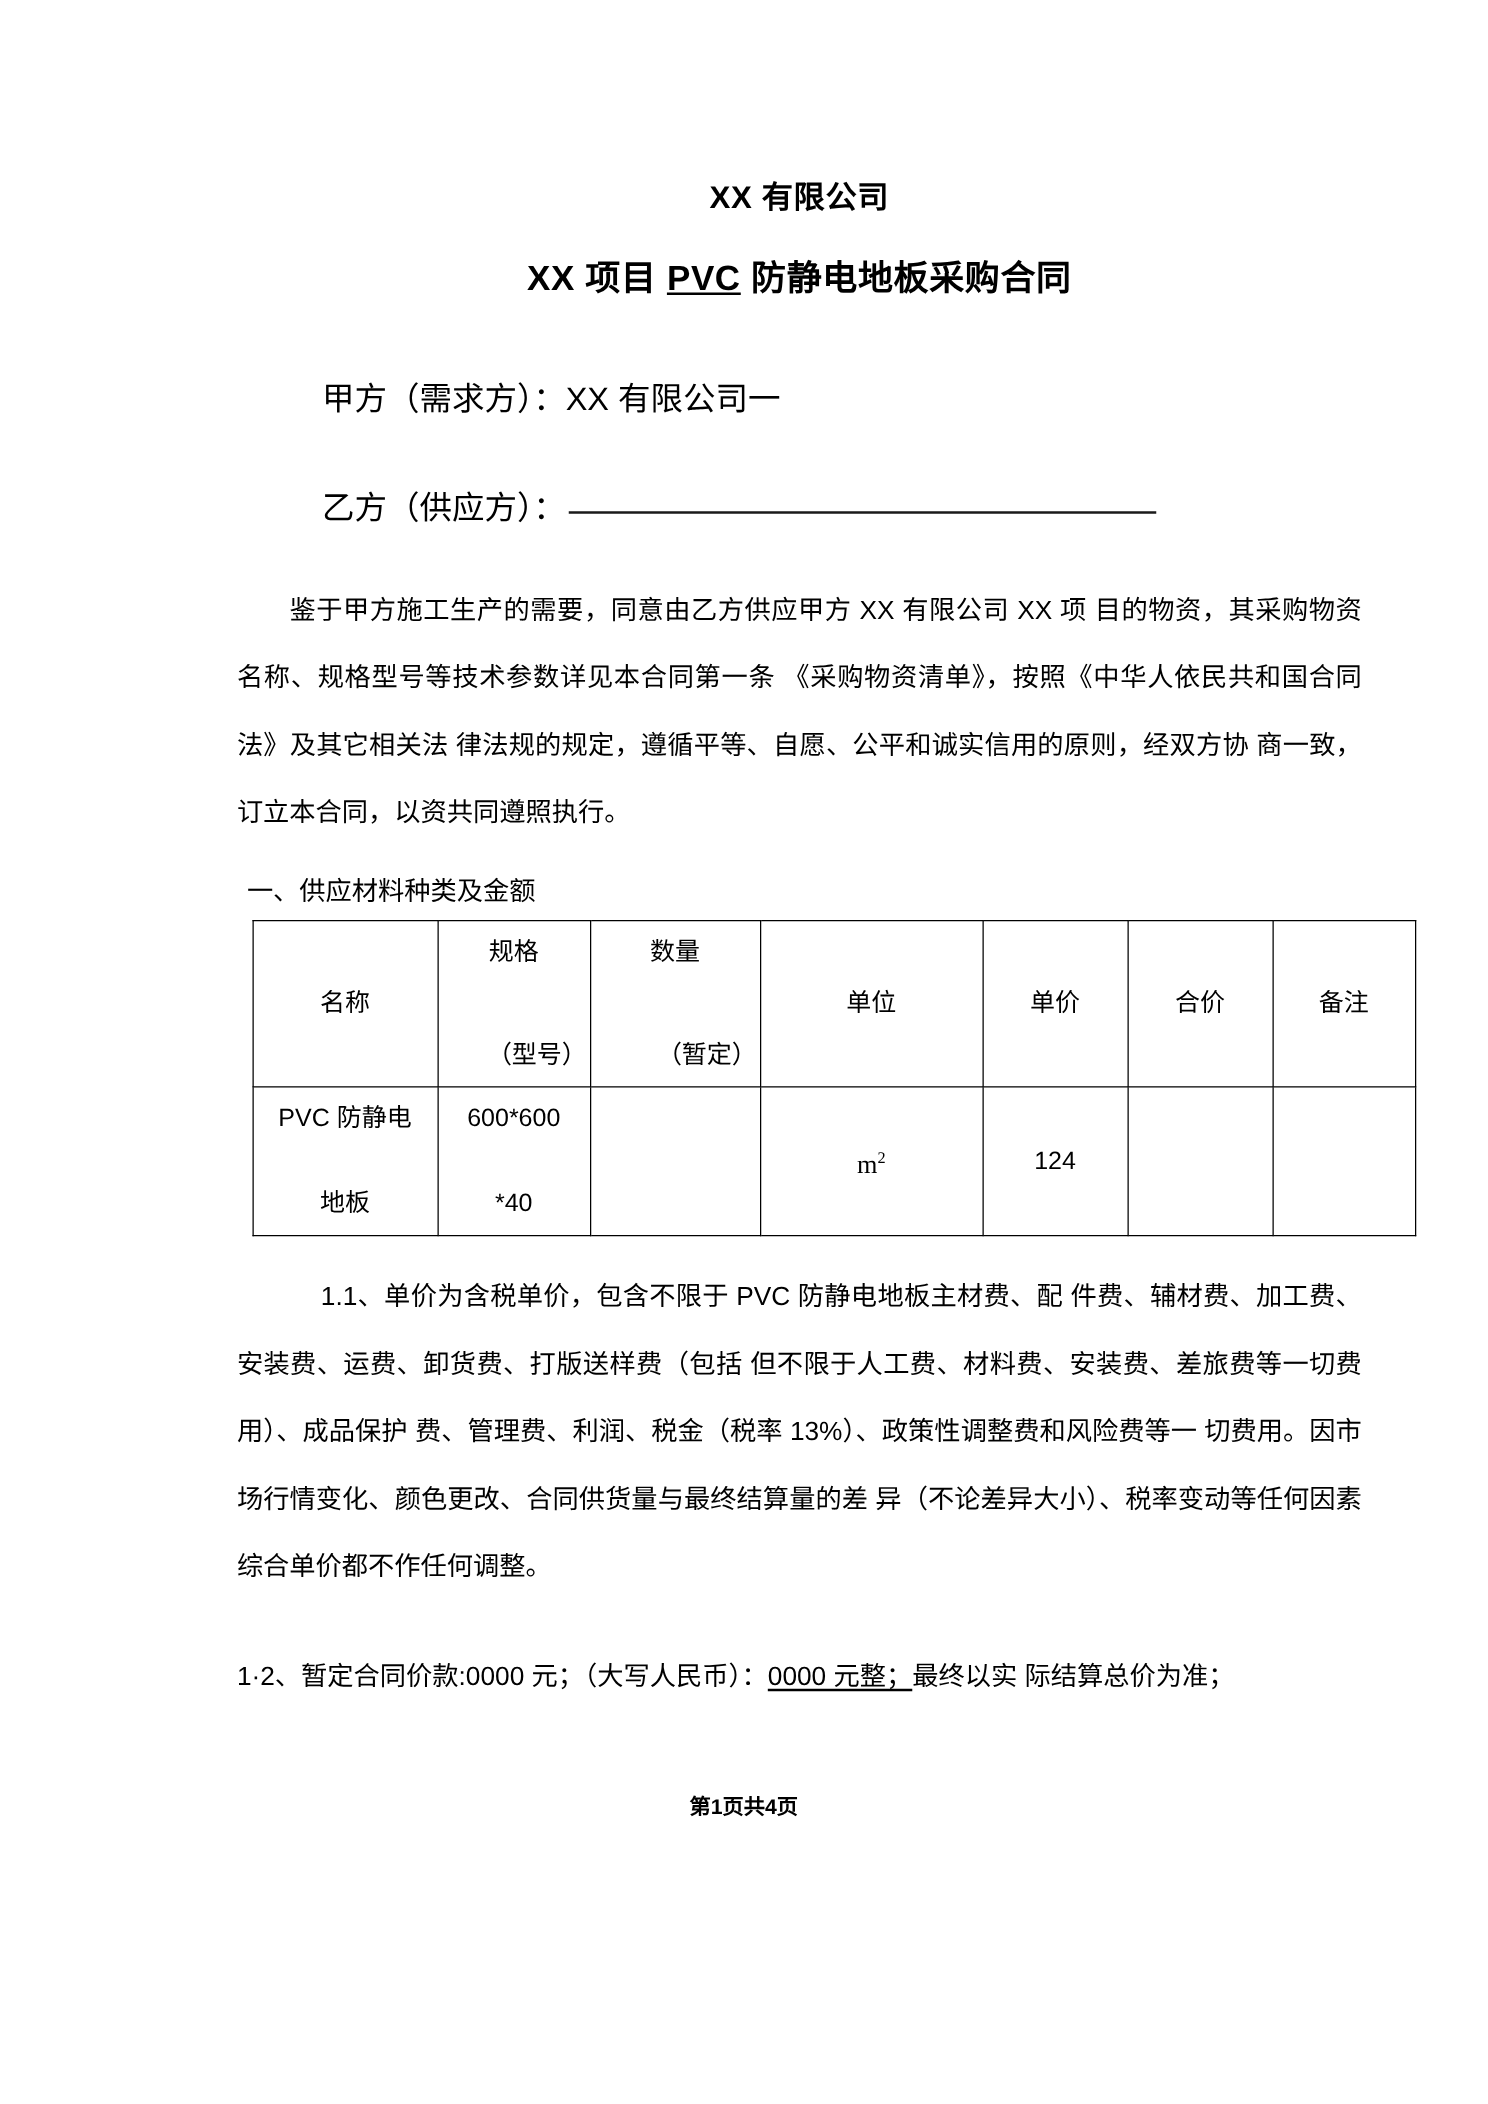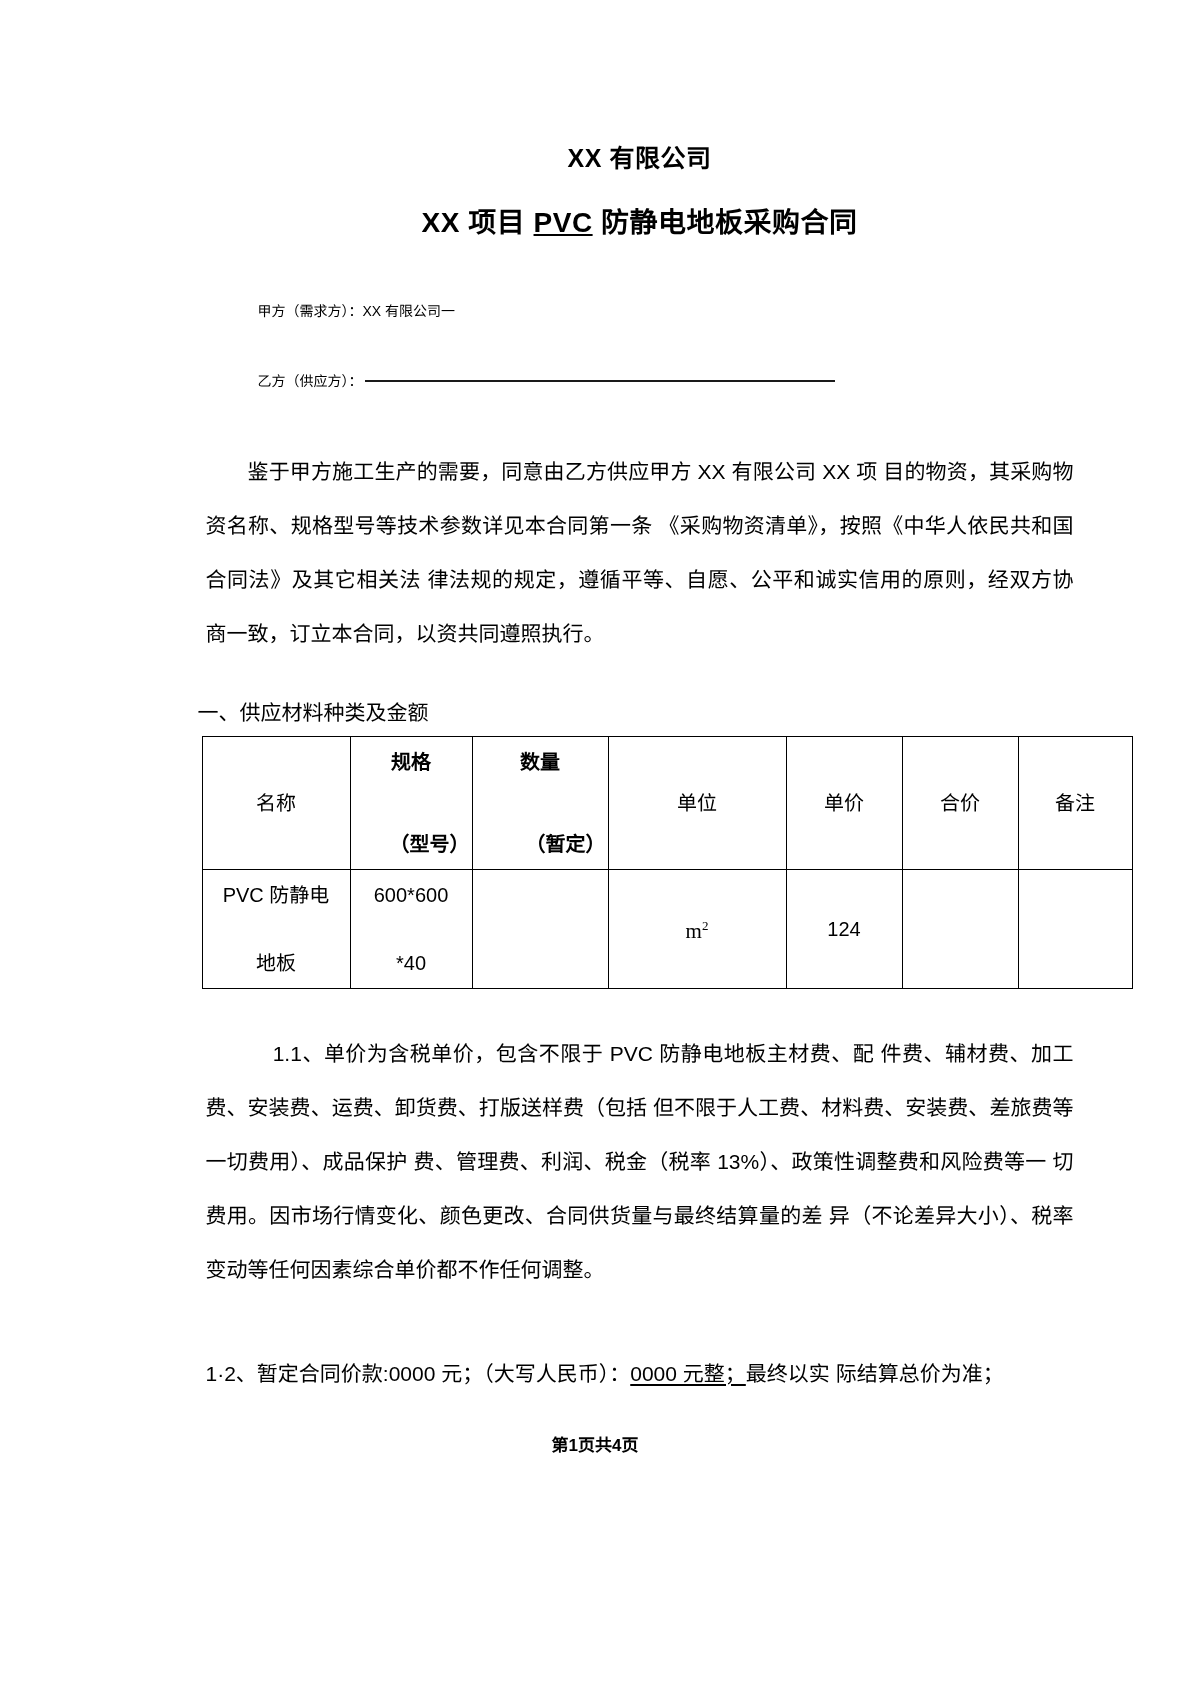--- a/index.html
+++ b/index.html
@@ -48,40 +48,40 @@
     padding-top: 33px;
     line-height: 1.2;
   }
   .doc-title-2 .u {
     text-decoration: underline;
     text-underline-offset: 2px;
   }
 
   
   .party {
-    font-size: 14px;
+    font-size: 26px;
     line-height: 1.35;
     margin: 0;
     white-space: nowrap;
   }
   .party-a { padding-top: 62px; padding-left: 68px; }
   .party-b { padding-top: 52px; padding-left: 68px; }
   .blank-line {
     display: inline-block;
     width: 470px;
     border-bottom: 2px solid #1a1a1a;
     vertical-align: 4px;
     margin-left: 2px;
   }
 
   
   .para {
     font-size: 21px;
     line-height: 54px;
-    margin: 16px;
+    margin: 0;
     text-align: justify;
     text-justify: inter-ideograph;
     word-break: break-all;
   }
   .para-intro { padding-top: 38px; text-indent: 2em; }
   .para-1-1   { padding-top: 22px; text-indent: 3.2em; }
   .para-1-2   { padding-top: 34px; }
 
   
   .section-heading {
@@ -109,21 +109,21 @@
     padding: 0 2px;
   }
   .col-name   { width: 148px; }
   .col-spec   { width: 122px; }
   .col-qty    { width: 136px; }
   .col-unit   { width: 178px; }
   .col-price  { width: 116px; }
   .col-total  { width: 116px; }
   .col-remark { width: 114px; }
 
-  td.hdr-stack { padding: 0; font-weight: bold; }
+  td.hdr-stack { padding: 0; }
   td.hdr-stack .l1 { display: block; line-height: 50px; }
   td.hdr-stack .l2 { display: block; line-height: 50px; text-align: right; }
   td.hdr-stack .sp { display: block; line-height: 32px; }
   .hdr-mid { height: 132px; }
 
   .cell-stack .l1 { display: block; line-height: 50px; }
   .cell-stack .sp { display: block; line-height: 18px; }
   .cell-stack .l2 { display: block; line-height: 50px; }
   .row-body td { height: 118px; }
   .unit-sym {

